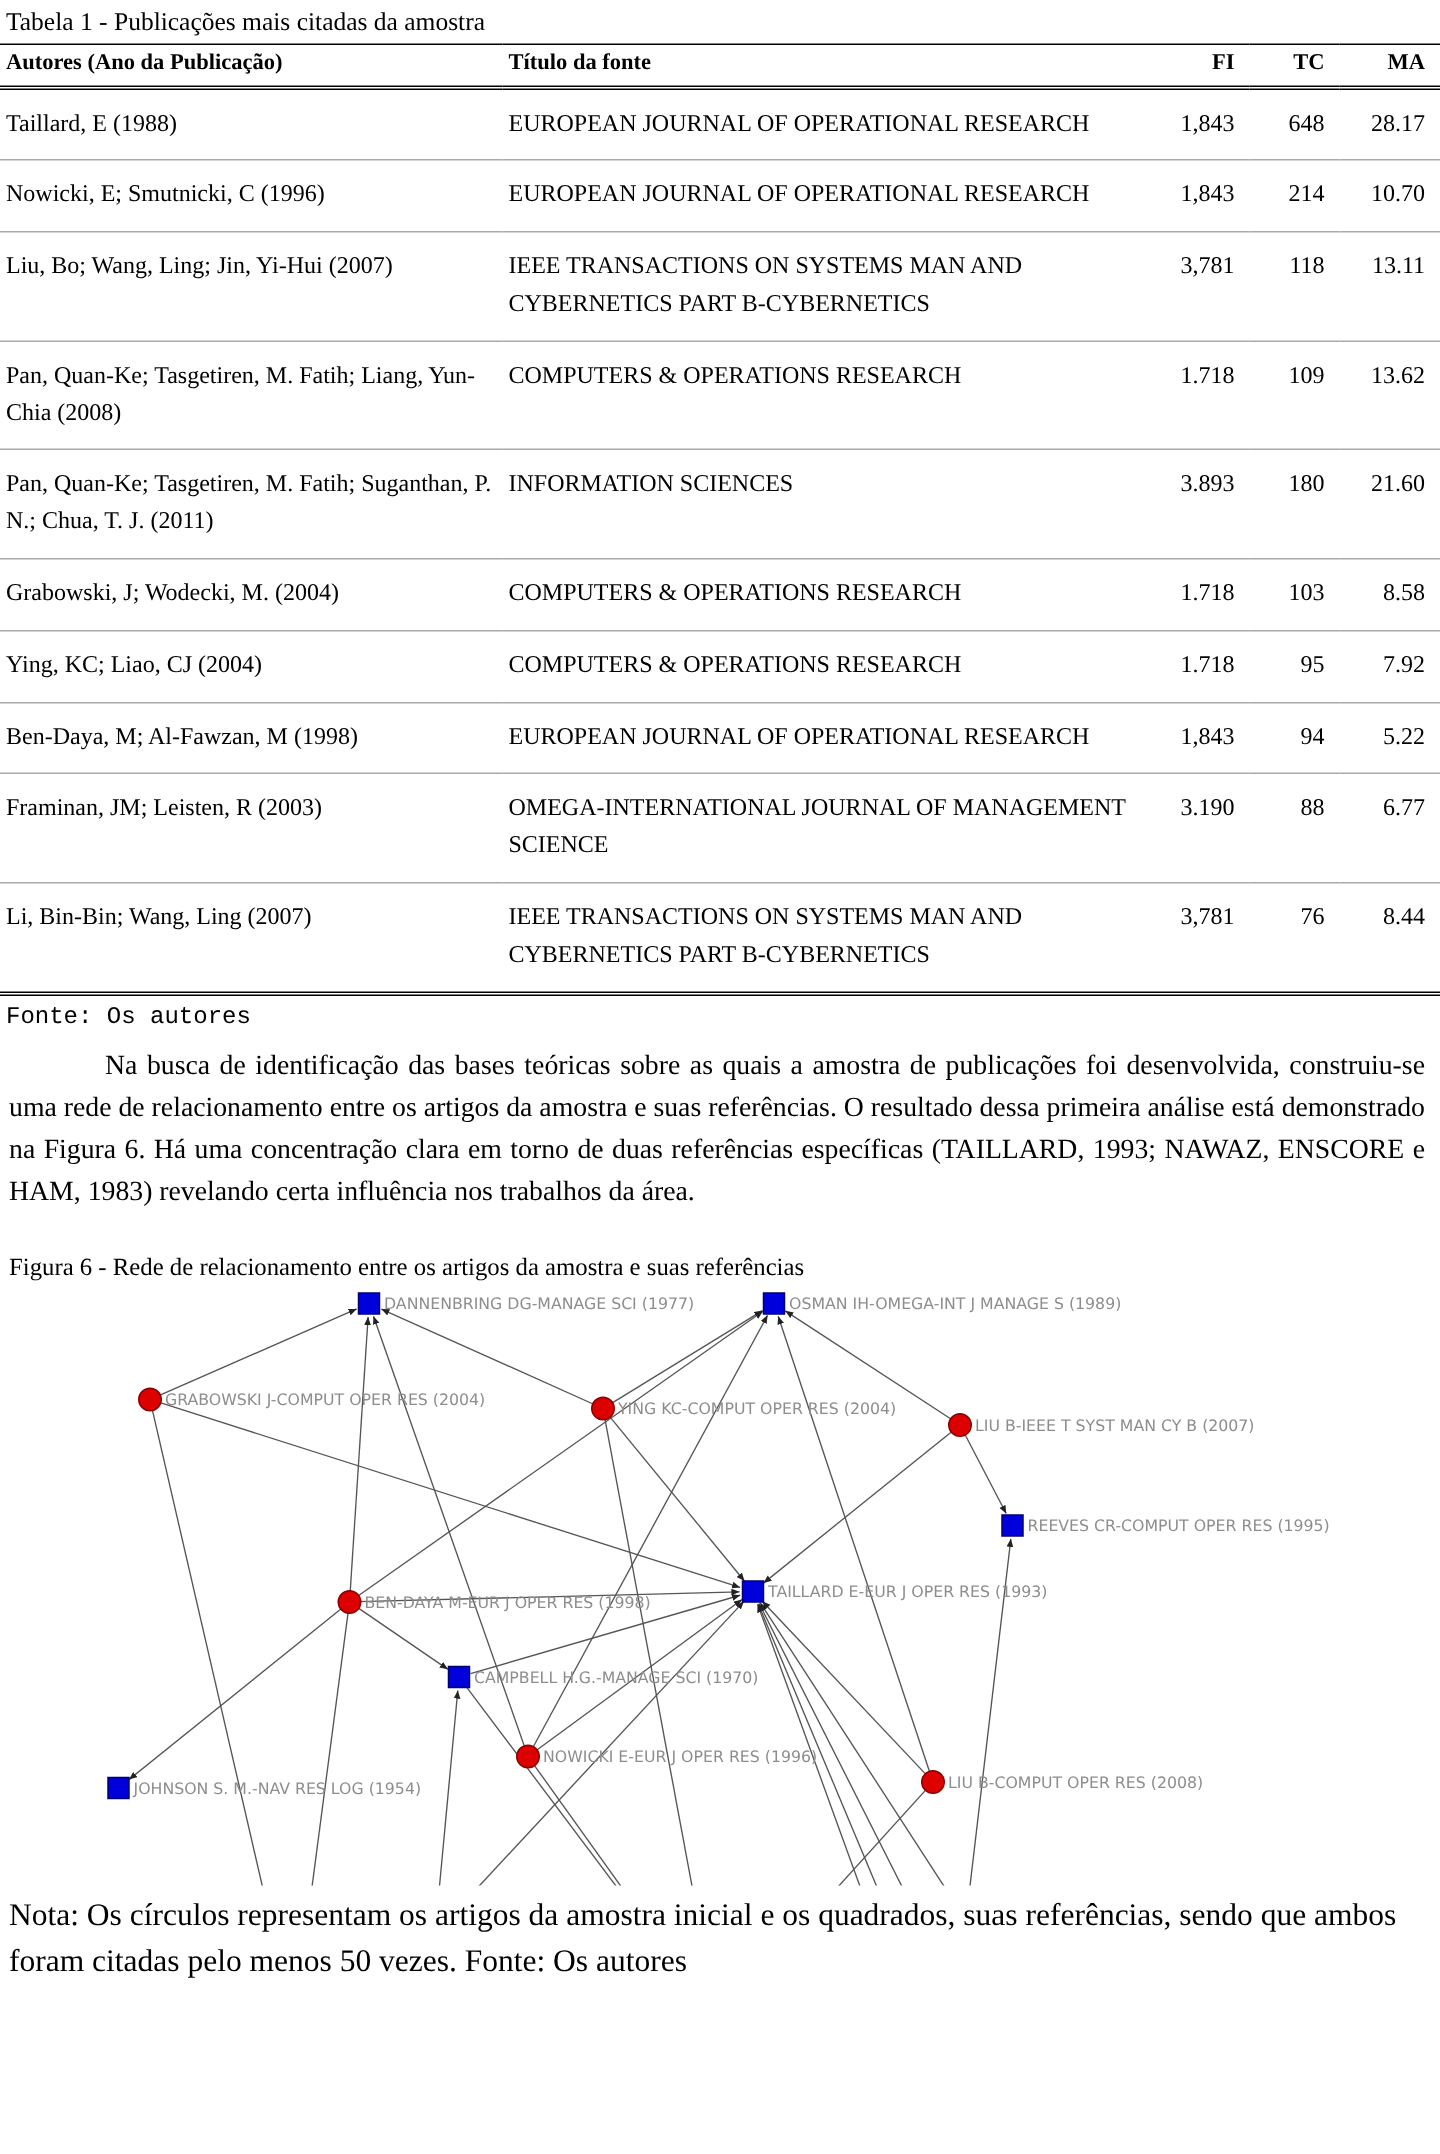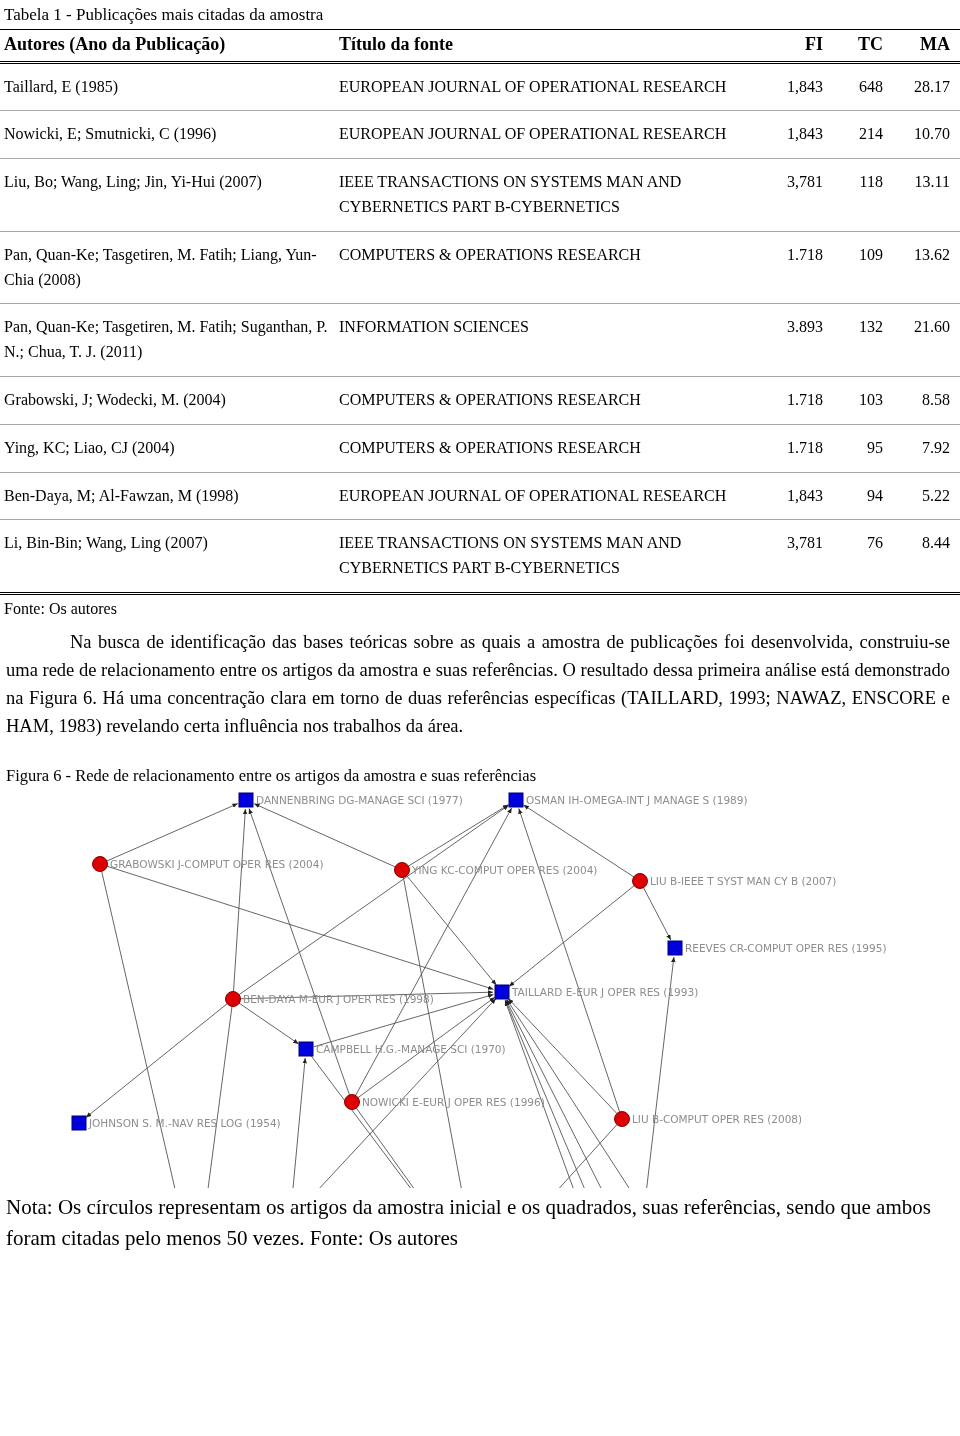--- a/index.html
+++ b/index.html
@@ -36,21 +36,21 @@
     table-layout: fixed;
     font-size: 16px;
   }
   table.pubtable th {
     font-weight: bold;
     text-align: left;
     padding: 4px 4px 6px 4px;
     vertical-align: bottom;
     border-top: 1.5px solid #000;
     border-bottom: 3px double #000;
-    font-size: 18px;
+    font-size: 15px;
   }
   table.pubtable th.num {
     text-align: right;
     padding-right: 10px;
   }
   table.pubtable td {
     padding: 11px 4px 11px 4px;
     vertical-align: top;
     border-bottom: 1px solid #aaaaaa;
     line-height: 1.55;
@@ -71,20 +71,21 @@
 
   .table-bottom-rule {
     border-top: 3px double #000000;
     height: 0;
     margin: 0;
     width: 960px;
   }
   .table-source {
     font-size: 16px;
     padding: 5px 20px 2px 4px;
+    font-family: Liberation Mono, monospace;
   }
 
   
   .body-para {
     font-size: 18.5px;
     line-height: 1.52;
     text-align: justify;
     text-indent: 64px;
     margin: 8px 6px 0 6px;
     width: 944px;
@@ -139,21 +140,21 @@
       <tr>
         <th>Autores (Ano  da Publicação)</th>
         <th>Título da fonte</th>
         <th class="num">FI</th>
         <th class="num">TC</th>
         <th class="num">MA</th>
       </tr>
     </thead>
     <tbody>
         <tr>
-          <td>Taillard, E (1985)</td>
+          <td>Taillard, E (1988)</td>
           <td>EUROPEAN JOURNAL OF OPERATIONAL RESEARCH</td>
           <td class="num">1,843</td>
           <td class="num">648</td>
           <td class="num">28.17</td>
         </tr>
         <tr>
           <td>Nowicki, E; Smutnicki, C (1996)</td>
           <td>EUROPEAN JOURNAL OF OPERATIONAL RESEARCH</td>
           <td class="num">1,843</td>
           <td class="num">214</td>
@@ -170,21 +171,21 @@
           <td>Pan, Quan-Ke; Tasgetiren, M. Fatih; Liang, Yun-Chia (2008)</td>
           <td>COMPUTERS &amp; OPERATIONS RESEARCH</td>
           <td class="num">1.718</td>
           <td class="num">109</td>
           <td class="num">13.62</td>
         </tr>
         <tr>
           <td>Pan, Quan-Ke; Tasgetiren, M. Fatih; Suganthan, P. N.; Chua, T. J. (2011)</td>
           <td>INFORMATION SCIENCES</td>
           <td class="num">3.893</td>
-          <td class="num">132</td>
+          <td class="num">180</td>
           <td class="num">21.60</td>
         </tr>
         <tr>
           <td>Grabowski, J; Wodecki, M. (2004)</td>
           <td>COMPUTERS &amp; OPERATIONS RESEARCH</td>
           <td class="num">1.718</td>
           <td class="num">103</td>
           <td class="num">8.58</td>
         </tr>
         <tr>
@@ -193,20 +194,27 @@
           <td class="num">1.718</td>
           <td class="num">95</td>
           <td class="num">7.92</td>
         </tr>
         <tr>
           <td>Ben-Daya, M; Al-Fawzan, M (1998)</td>
           <td>EUROPEAN JOURNAL OF OPERATIONAL RESEARCH</td>
           <td class="num">1,843</td>
           <td class="num">94</td>
           <td class="num">5.22</td>
+        </tr>
+        <tr>
+          <td>Framinan, JM; Leisten, R (2003)</td>
+          <td>OMEGA-INTERNATIONAL JOURNAL OF MANAGEMENT SCIENCE</td>
+          <td class="num">3.190</td>
+          <td class="num">88</td>
+          <td class="num">6.77</td>
         </tr>
         <tr class="last-row">
           <td>Li, Bin-Bin; Wang, Ling (2007)</td>
           <td>IEEE TRANSACTIONS ON SYSTEMS MAN AND CYBERNETICS PART B-CYBERNETICS</td>
           <td class="num">3,781</td>
           <td class="num">76</td>
           <td class="num">8.44</td>
         </tr>
       </tbody>
   </table>

